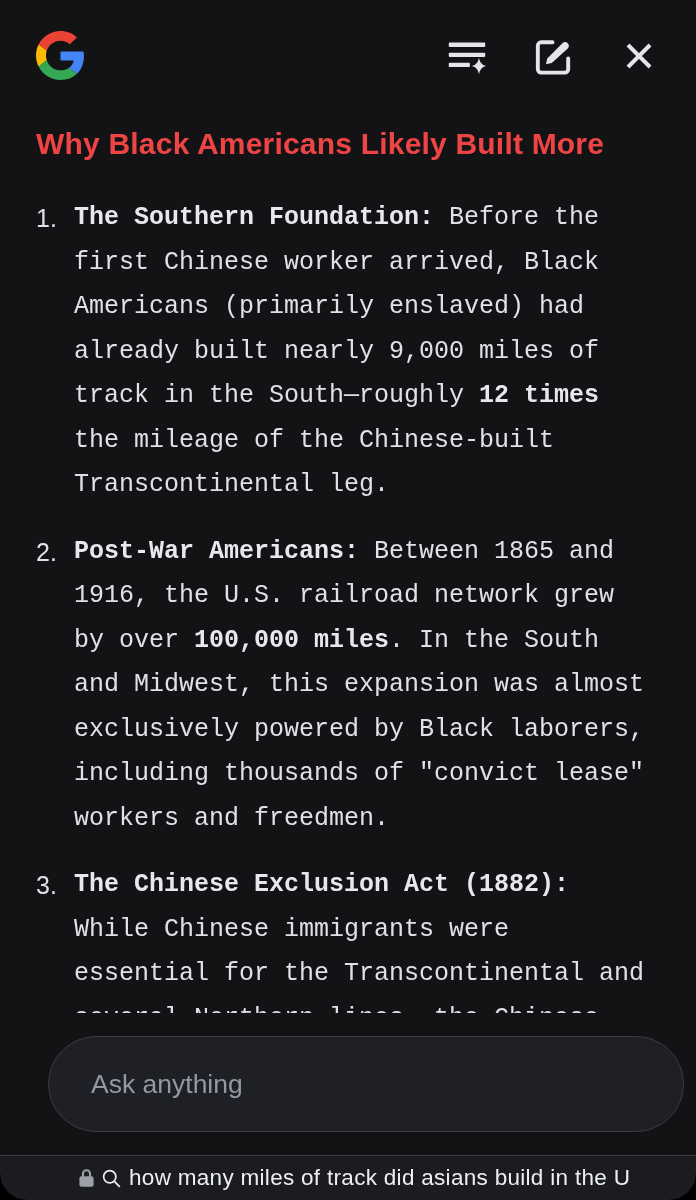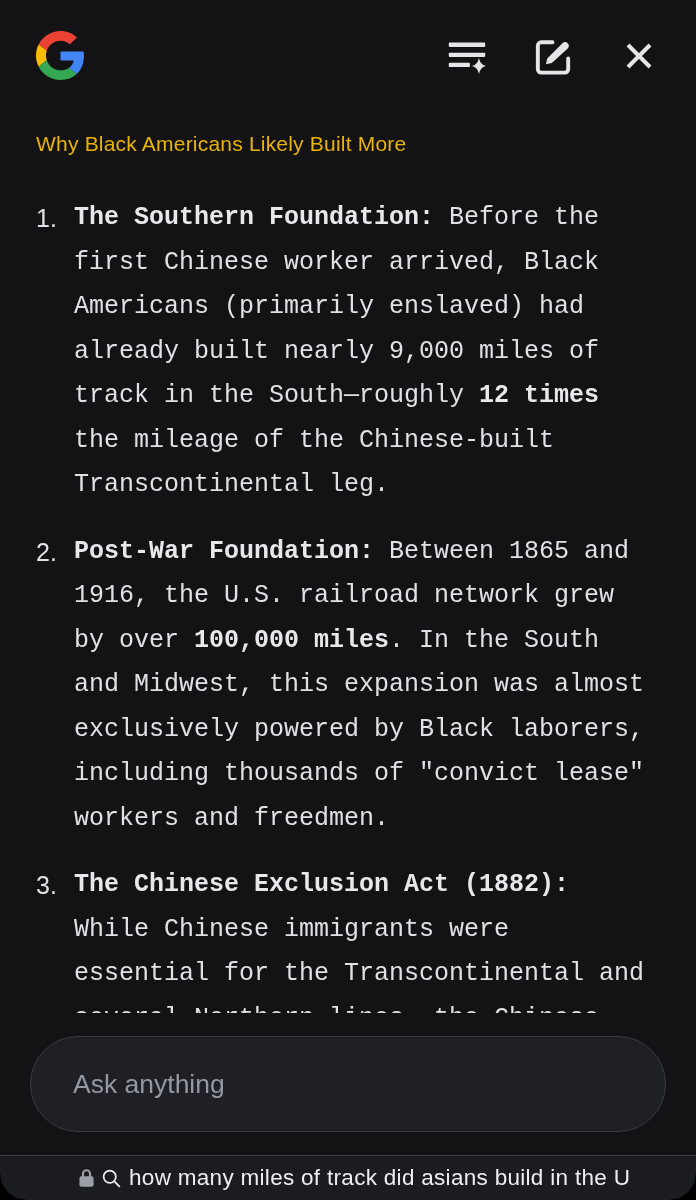--- a/index.html
+++ b/index.html
@@ -8,29 +8,29 @@
 
   
   .header{position:absolute;top:0;left:0;right:0;height:112px;display:flex;align-items:center;}
   .logo{position:absolute;left:36px;top:31px;width:49px;height:49px;}
   .header-actions{position:absolute;right:33px;top:0;height:112px;display:flex;align-items:center;gap:38px;}
   .icon-btn{width:48px;height:48px;display:flex;align-items:center;justify-content:center;cursor:pointer;background:none;border:none;padding:0;}
   .icon-btn svg{display:block;}
 
   
   .article{position:absolute;top:112px;left:0;right:0;height:901px;overflow:hidden;padding:6px 40px 0 36px;box-sizing:border-box;}
-  .page-title{margin:0 0 26px 0;font-size:21px;line-height:52px;font-weight:400;color:#eab308;letter-spacing:.2px;}
+  .page-title{margin:0 0 26px 0;font-size:30px;line-height:52px;font-weight:700;color:#ef4444;letter-spacing:.2px;}
   ol.points{list-style:none;margin:0;padding:0;}
   ol.points li{display:flex;margin:0 0 22px 0;color:#e0e1e6;font-size:25px;line-height:44.5px;}
   .li-num{flex:0 0 38px;color:#e0e1e6;}
   .li-body{flex:1;min-width:0;font-family:Liberation Mono, monospace;}
   .li-body b{font-weight:700;color:#e7e8ec;}
 
   
-  .composer{position:absolute;left:30px;top:1036px;width:636px;height:96px;box-sizing:border-box;
+  .composer{position:absolute;left:48px;top:1036px;width:636px;height:96px;box-sizing:border-box;
     background:#1f2026;border:1px solid #3a3b42;border-radius:48px;display:flex;align-items:center;}
   .composer input{flex:1;background:transparent;border:none;outline:none;margin:0 40px;
     font-family:"Liberation Sans",sans-serif;font-size:26.5px;color:#e6e7eb;}
   .composer input::placeholder{color:#9398a1;opacity:1;}
 
   
   .url-bar{position:absolute;left:0;right:0;top:1155px;height:45px;background:#1b1c20;
     border-top:1px solid #3e3f45;box-sizing:border-box;display:flex;align-items:center;
     padding-left:78px;white-space:nowrap;overflow:hidden;}
   .url-bar .lock{margin-right:6px;flex:0 0 auto;display:flex;}
@@ -89,21 +89,21 @@
 
   <div class="article">
     <h1 class="page-title">Why Black Americans Likely Built More</h1>
     <ol class="points" id="points-list">
         <li>
           <span class="li-num">1.</span>
           <div class="li-body"><b>The Southern Foundation: </b><span>Before the first Chinese worker arrived, Black Americans (primarily enslaved) had already built nearly 9,000 miles of track in the South—roughly </span><b>12 times</b><span> the mileage of the Chinese-built Transcontinental leg.</span></div>
         </li>
         <li>
           <span class="li-num">2.</span>
-          <div class="li-body"><b>Post-War Foundation: </b><span>Between 1865 and 1916, the U.S. railroad network grew by over </span><b>100,000 miles</b><span>. In the South and Midwest, this expansion was almost exclusively powered by Black laborers, including thousands of "convict lease" workers and freedmen.</span></div>
+          <div class="li-body"><b>Post-War Americans: </b><span>Between 1865 and 1916, the U.S. railroad network grew by over </span><b>100,000 miles</b><span>. In the South and Midwest, this expansion was almost exclusively powered by Black laborers, including thousands of "convict lease" workers and freedmen.</span></div>
         </li>
         <li>
           <span class="li-num">3.</span>
           <div class="li-body"><b>The Chinese Exclusion Act (1882): </b><span>While Chinese immigrants were essential for the Transcontinental and several Northern lines, the Chinese Exclusion Act severely</span></div>
         </li>
       </ol>
   </div>
 
   <div class="composer">
     <input type="text" value="" placeholder="Ask anything" style="">

